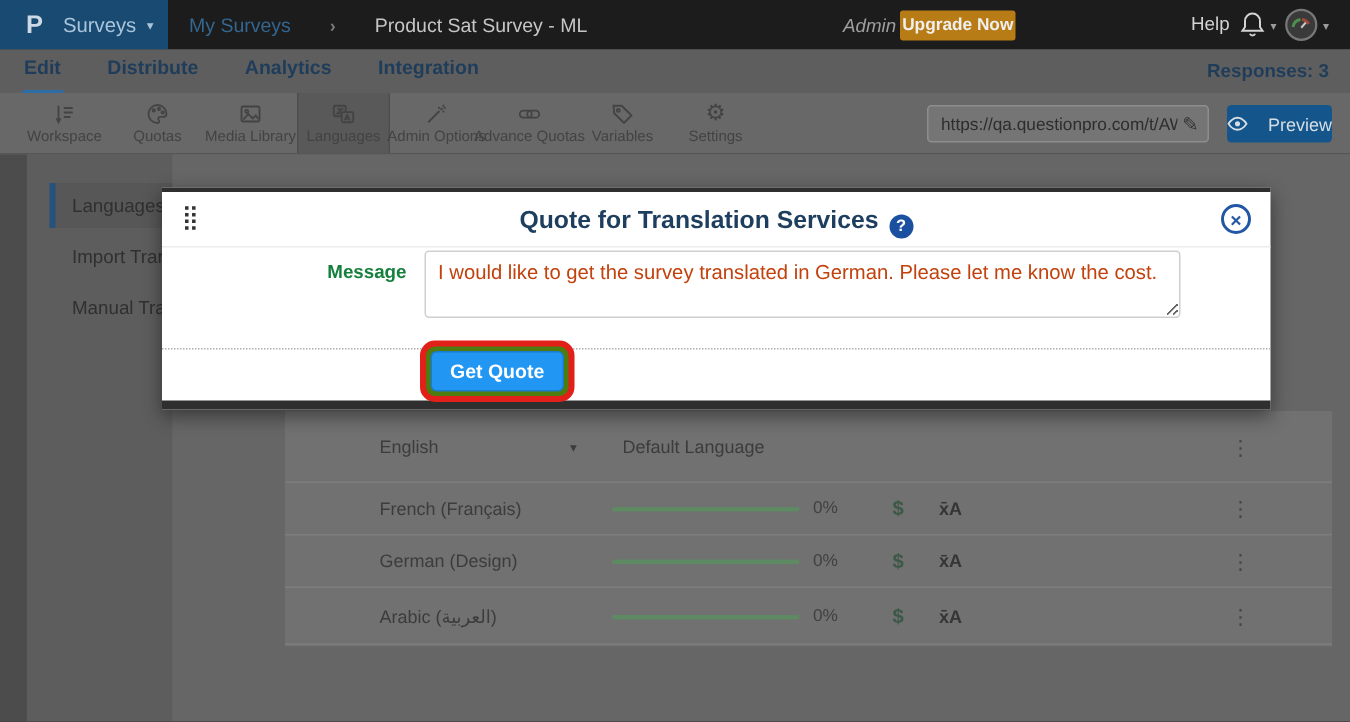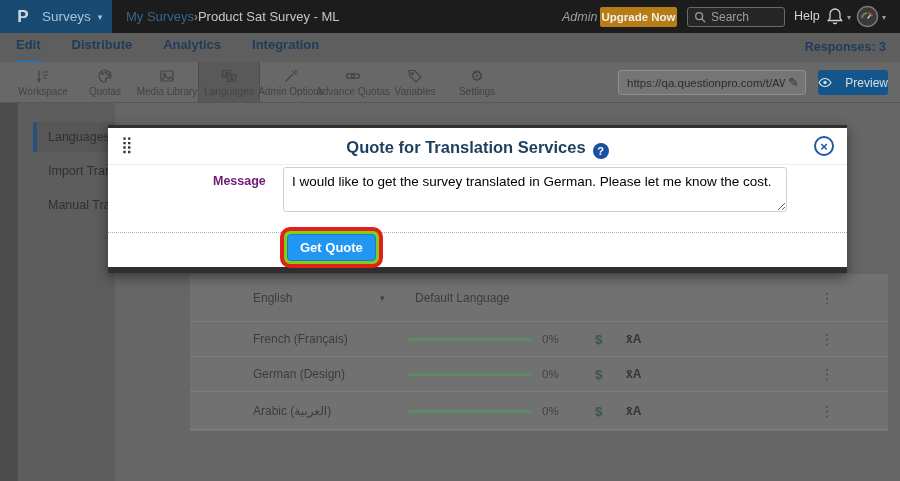--- a/index.html
+++ b/index.html
@@ -7,21 +7,21 @@
   .screen {
     position:relative; width:900px; height:481px; overflow:hidden;
     font-family:"Liberation Sans", sans-serif; background:#666;
   }
   
   .topbar { position:absolute; left:0; top:0; width:900px; height:33px; background:#1c1c1c; }
   .brand { position:absolute; left:0; top:0; width:112px; height:33px; background:#184a72; display:flex; align-items:center; }
   .logo { margin-left:13px; width:20px; height:20px; color:#cdd9e4; font-weight:bold; font-size:17px; line-height:20px; text-align:center; }
   .brand-label { margin-left:9px; color:#aac4da; font-size:13.5px; }
   .brand-caret { margin-left:7px; color:#aac4da; font-size:9px; }
-  .crumbs { position:absolute; left:126px; top:0; height:33px; display:flex; align-items:center; gap:0; }
+  .crumbs { position:absolute; left:126px; top:0; height:33px; display:flex; align-items:center; gap:26px; }
   .crumb-parent { color:#336690; font-size:13px; }
   .crumb-sep { color:#7a7a7a; font-size:12px; font-weight:bold; }
   .crumb-current { color:#c6c6c6; font-size:13px; }
   .admin { position:absolute; left:562px; top:10px; font-style:italic; color:#9e9e9e; font-size:12.5px; }
   .upgrade { position:absolute; left:600px; top:7px; width:77px; height:20px; background:#b87c16; border:none;
     color:#efefef; font-weight:bold; font-size:11.5px; border-radius:2px; text-align:center; line-height:20px; cursor:pointer; font-family:inherit; }
   .searchbox { position:absolute; left:687px; top:7px; width:98px; height:20px; background:#262626;
     border:1px solid #6a6a6a; border-radius:3px; display:flex; align-items:center; padding:0 6px; gap:5px; }
   .searchbox input { flex:1; min-width:0; background:transparent; border:none; outline:none; color:#b5b5b5; font-size:12px; font-family:inherit; }
   .searchbox input::placeholder { color:#9d9d9d; opacity:1; }
@@ -74,25 +74,25 @@
   
   .modal { position:absolute; left:108px; top:125px; width:739px; height:148px; background:#fff;
     border-top:3px solid #2f2f2f; border-bottom:6px solid #2f2f2f; box-shadow:0 4px 12px rgba(0,0,0,0.45); z-index:10; }
   .m-head { position:relative; height:37px; border-bottom:1px solid #ececec; }
   .m-drag { position:absolute; left:13px; top:7px; font-size:16px; color:#333; cursor:move; }
   .m-title { text-align:center; padding-top:10px; font-size:16.5px; font-weight:bold; color:#1d3e5e; }
   .m-help { display:inline-flex; width:16px; height:16px; border-radius:50%; background:#1b4fa0; color:#fff;
     font-size:11px; font-weight:bold; align-items:center; justify-content:center; vertical-align:-2px; margin-left:7px; cursor:pointer; }
   .m-close { position:absolute; right:13px; top:8px; width:20px; height:20px; border:2px solid #2257a5; border-radius:50%;
     background:#fff; color:#2257a5; font-size:13px; font-weight:bold; display:flex; align-items:center; justify-content:center; cursor:pointer; line-height:1; }
-  .m-label { position:absolute; left:105px; top:46px; width:58px; font-weight:bold; font-size:12.5px; color:#701a75; }
+  .m-label { position:absolute; left:105px; top:46px; width:58px; text-align:right; font-weight:bold; font-size:12.5px; color:#15803d; }
   .m-textarea { position:absolute; left:175px; top:39px; width:504px; height:45px; border:1px solid #cfcfcf; border-radius:3px;
-    font-family:"Liberation Sans", sans-serif; font-size:13.5px; color:#000000; padding:6px 8px; outline:none; resize:both; }
+    font-family:"Liberation Sans", sans-serif; font-size:13.5px; color:#c2410c; padding:6px 8px; outline:none; resize:both; }
   .m-dotline { position:absolute; left:0; right:0; top:104px; border-top:1px dotted #b0b0b0; }
-  .annotation { position:absolute; left:172px; top:99px; background:#84cc16; border:4px solid #e2201a; border-radius:10px; padding:3px; }
+  .annotation { position:absolute; left:172px; top:99px; background:#4d7c0f; border:4px solid #e2201a; border-radius:10px; padding:3px; }
   .getquote { display:block; background:#2196f3; border:1px solid #1a7cd0; border-radius:4px; color:#fff;
     font-weight:bold; font-size:13px; padding:5px 12px; cursor:pointer; font-family:inherit; }
 </style>
 </head>
 <body>
 
 <div class="screen">
 
   <header class="topbar">
     <div class="brand">
@@ -100,27 +100,20 @@
       <span class="brand-label">Surveys</span>
       <span class="brand-caret">▾</span>
     </div>
     <div class="crumbs">
       <span class="crumb-parent">My Surveys</span>
       <span class="crumb-sep">›</span>
       <span class="crumb-current">Product Sat Survey - ML</span>
     </div>
     <span class="admin">Admin</span>
     <button class="upgrade">Upgrade Now</button>
-    <div class="searchbox">
-      <svg width="12" height="12" viewBox="0 0 14 14">
-          <circle cx="6" cy="6" r="4" fill="none" stroke="#9d9d9d" stroke-width="1.5"></circle>
-          <line x1="9" y1="9" x2="13" y2="13" stroke="#9d9d9d" stroke-width="1.5"></line>
-        </svg>
-      <input type="text" placeholder="Search" style="">
-    </div>
     <span class="help">Help</span>
     <svg class="bell" viewBox="0 0 18 19">
       <path d="M9 2a5 5 0 0 0-5 5v4l-1.7 2.5h13.4L14 11V7a5 5 0 0 0-5-5z" fill="none" stroke="#d3d3d3" stroke-width="1.3"></path>
       <path d="M7.3 15.5a1.8 1.8 0 0 0 3.4 0" fill="none" stroke="#d3d3d3" stroke-width="1.3"></path>
     </svg>
     <span class="caret-sm" style="left:847px; top:13px;">▾</span>
     <svg class="avatar" viewBox="0 0 23 23">
       <circle cx="11.5" cy="11.5" r="10" fill="#3a3a3a" stroke="#777" stroke-width="1.5"></circle>
       <path d="M6 13a6 6 0 0 1 5-5" fill="none" stroke="#4f8f4f" stroke-width="2"></path>
       <path d="M12 8a6 6 0 0 1 4.5 3" fill="none" stroke="#a2463c" stroke-width="2"></path>

